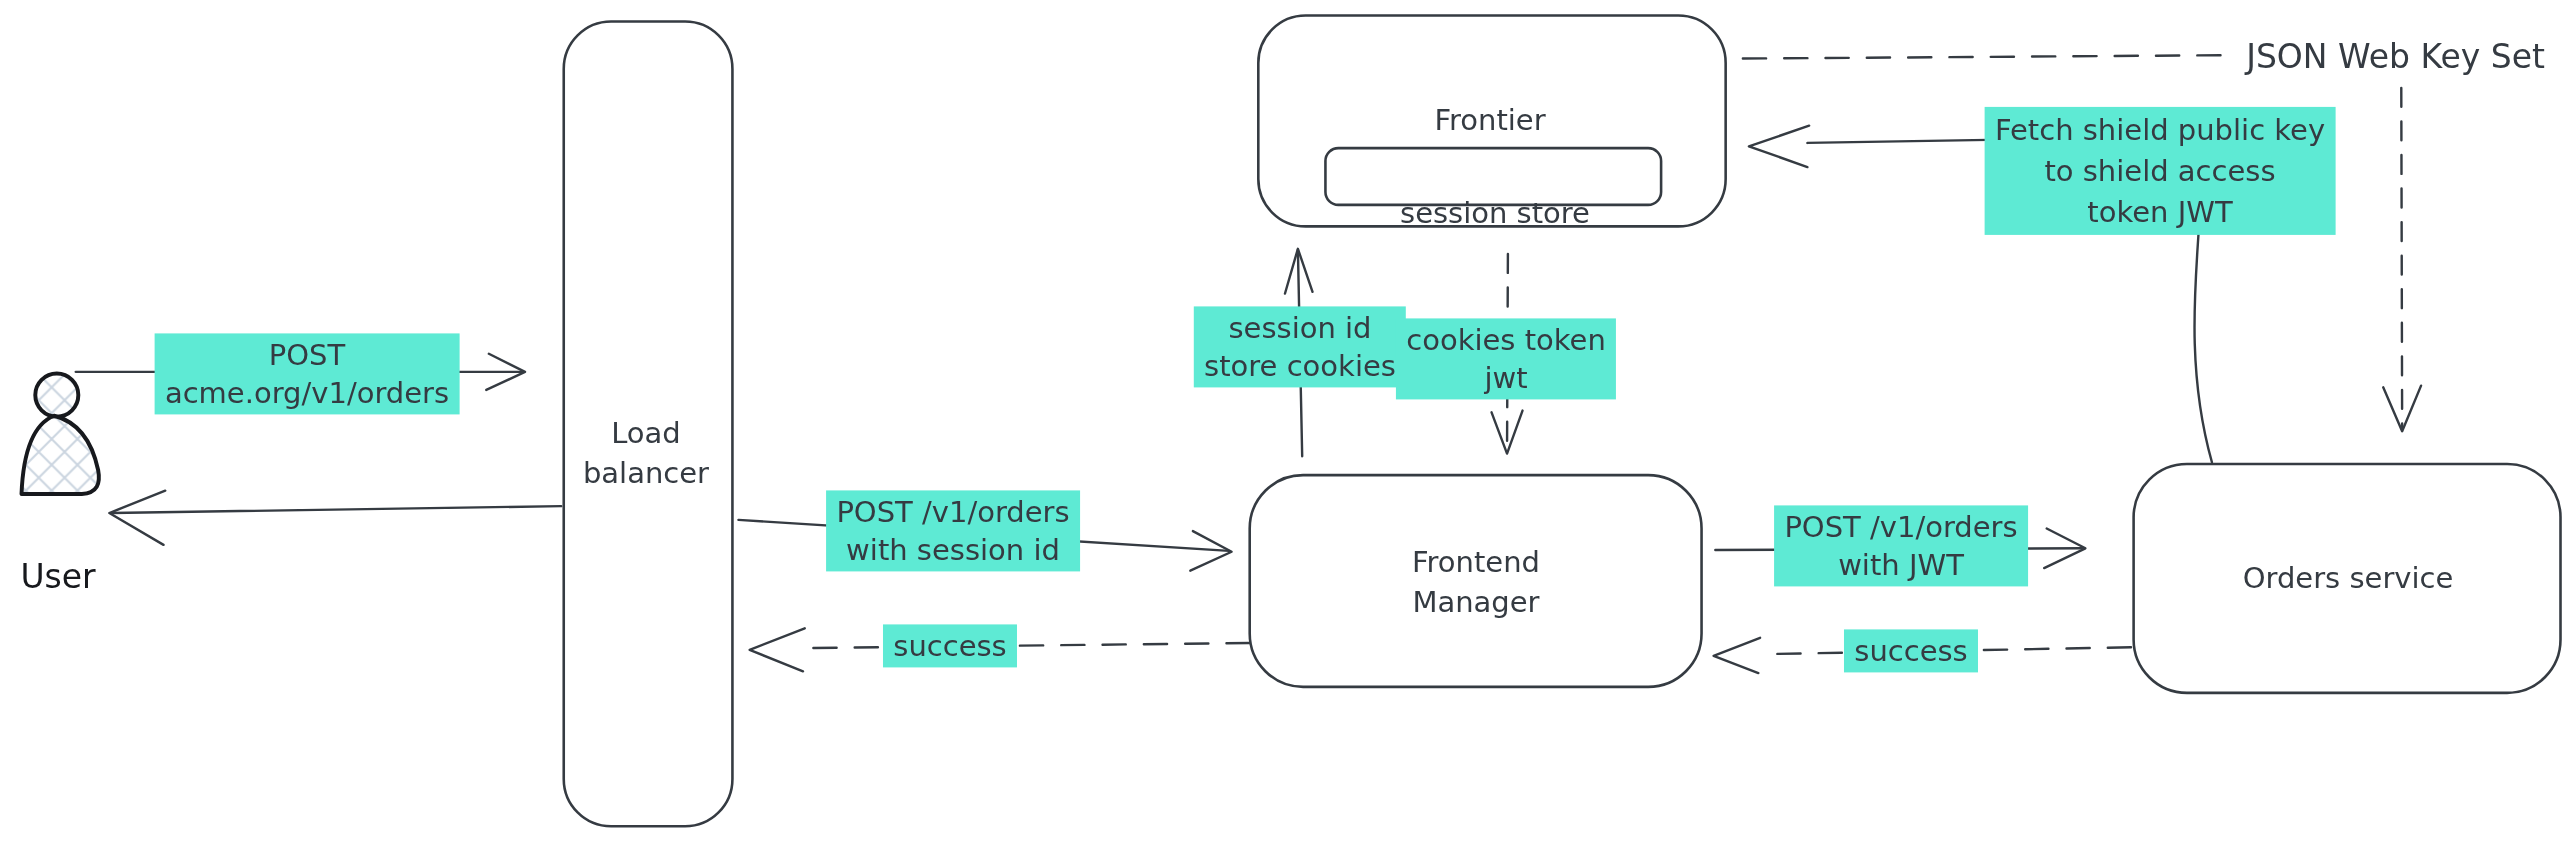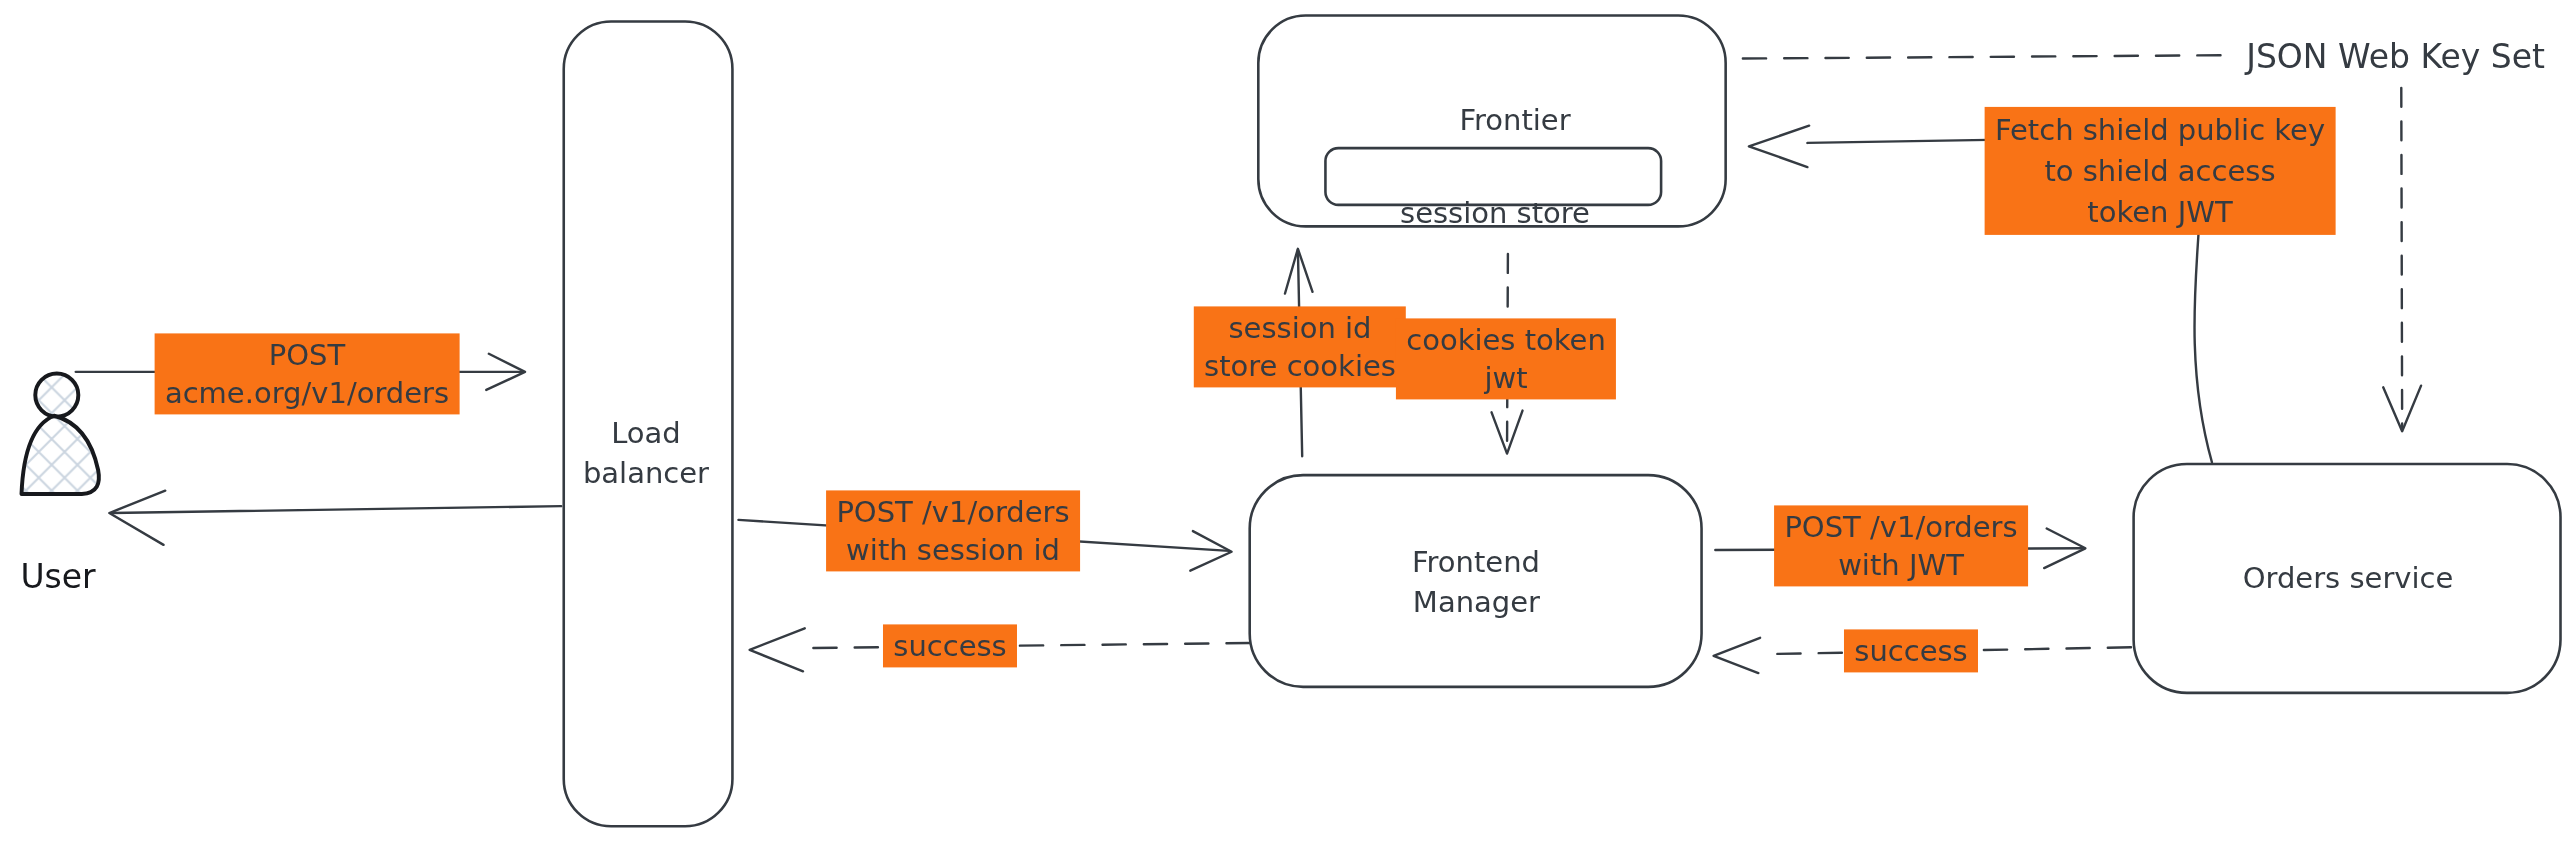--- a/index.html
+++ b/index.html
@@ -21,21 +21,21 @@
   .user-stroke{stroke:#17191d;stroke-width:4.6;stroke-linecap:round;stroke-linejoin:round;}
   .label{
     position:absolute;
     transform:translate(-50%,-50%);
     text-align:center;
     font-size:29px;
     line-height:38px;
     white-space:nowrap;
     color:#353b42;
   }
-  .elabel{ background:#f97316; padding:2.6px 10.3px; }
+  .elabel{ background:#5eead4; padding:2.6px 10.3px; }
   .fetch-label{line-height:41px;}
   .node-label{line-height:40px;}
   .jwks-label{
     position:absolute;
     transform:translateY(-50%);
     font-size:33px;
     white-space:nowrap;
     color:#353b42;
     background:#ffffff;
     padding:0 5.2px;
@@ -106,25 +106,25 @@
     <path class="arrow" d="M2102,146 L2032,170 L2100,194"></path>
   </svg>
 
   <div class="label user-label" style="left:58px;top:529px;">User</div>
 
   <div class="label node-label" style="left:646px;top:453px;">
     <div>Load</div>
     <div>balancer</div>
   </div>
 
-  <div class="label node-label" style="left:1490px;top:120px;margin-left:25px;">Frontier</div>
+  <div class="label node-label" style="left:1490px;top:120px;">Frontier</div>
 
   <div class="label node-label" style="left:1495px;top:177px;margin-top:36px;">session store</div>
 
-  <div class="label node-label" style="left:1476px;top:582px;text-align:right;">
+  <div class="label node-label" style="left:1476px;top:582px;">
     <div>Frontend</div>
     <div>Manager</div>
   </div>
 
   <div class="label node-label" style="left:2348px;top:578px;">Orders service</div>
 
   <div class="jwks-label" style="left:2241px;top:56px;">JSON Web Key Set</div>
 
   <div class="label elabel" style="left:307px;top:374px;">
     <div>POST</div>

